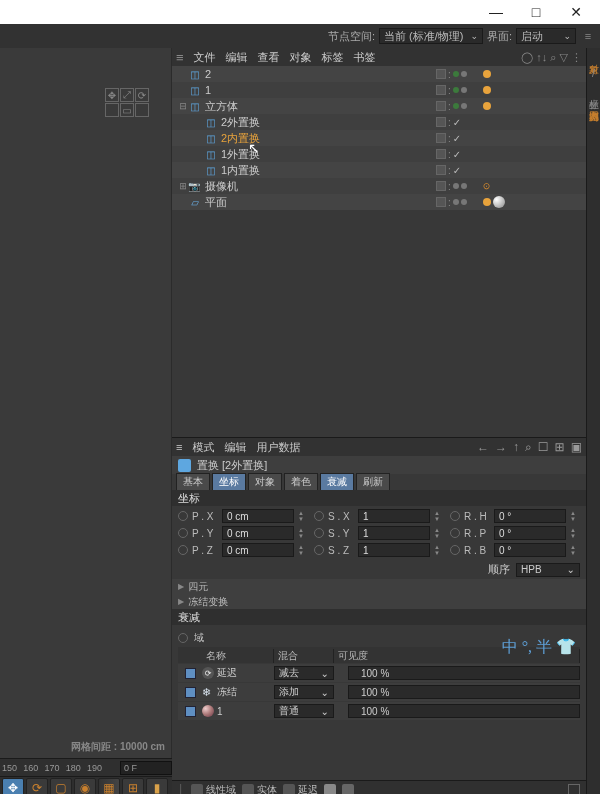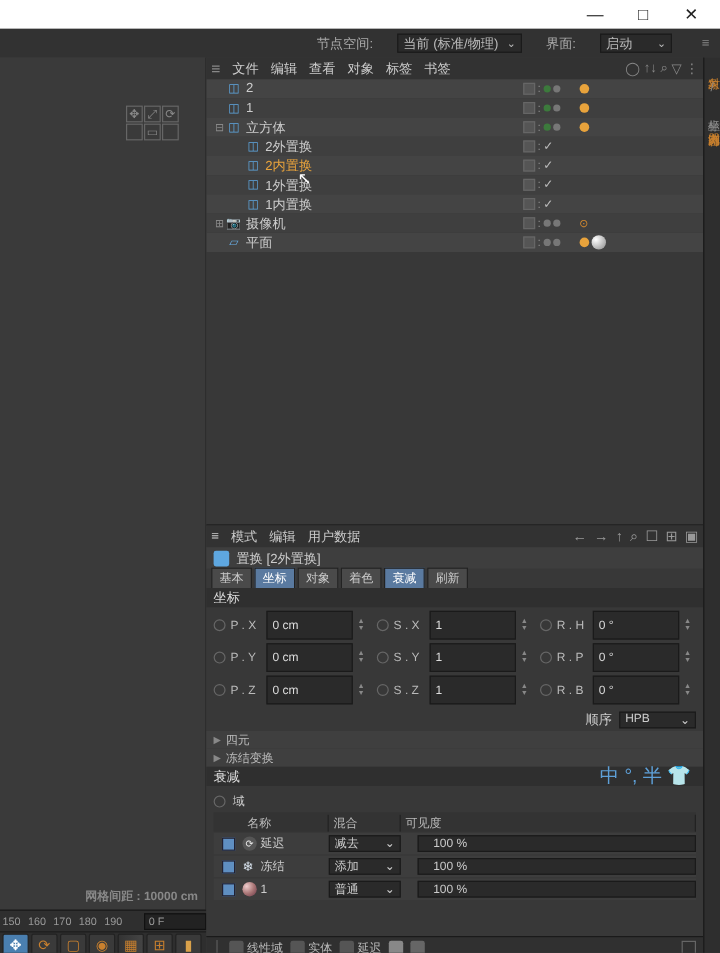--- a/index.html
+++ b/index.html
@@ -19,21 +19,21 @@
     padding-right: 4px;
   }
   .winbtn {
     width: 40px; height: 22px; display: flex; align-items: center; justify-content: center;
     color: #222; font-size: 14px;
   }
   
   .toprow {
     height: 20px; background: #323232;
     display: flex; align-items: center; justify-content: flex-end;
-    gap: 20px; padding: 12px 4px;
+    gap: 4px; padding: 12px 4px;
   }
   .toprow .lbl { color: #aaa; font-size: 11px; }
   .toprow .dd {
     background: #2a2a2a; border: 1px solid #1a1a1a;
     height: 16px; display: flex; align-items: center; justify-content: space-between;
     padding: 0 4px; color: #bbb; font-size: 11px;
   }
   .toprow .dd .chev { font-size: 9px; }
   .hamburger-toprow { width: 16px; height: 16px; display:flex; align-items:center; justify-content:center; color:#888;}
   
@@ -129,21 +129,21 @@
   .am-tabs .tab.active { background:#5a7aa0; color:#fff;}
   .section-head {
     height:16px; background:#2f2f2f; padding:0 6px; display:flex; align-items:center;
     font-size:11px; color:#ddd;
   }
   .coords { padding:3px 6px; display:grid; grid-template-columns: 130px 130px 130px; gap:3px 6px;}
   .coord-row { display:flex; align-items:center; gap:4px;}
   .coord-row .radio { width:10px;height:10px;border:1px solid #666;border-radius:50%;}
   .coord-row .clabel { width:26px; color:#bbb; font-size:10px;}
   .coord-row .val {
-    flex:1; height:24px; background:#2a2a2a; border:1px solid #1a1a1a;
+    flex:1; height:14px; background:#2a2a2a; border:1px solid #1a1a1a;
     display:flex; align-items:center; padding:0 4px; font-size:10px; color:#ddd;
   }
   .coord-row .spin { width:10px; display:flex; flex-direction:column; font-size:6px; color:#888; line-height:6px;}
   .order-row { padding:2px 6px; display:flex; justify-content:flex-end; align-items:center; gap:6px;}
   .order-row .dd2 {
     width:64px; height:14px; background:#2a2a2a; border:1px solid #1a1a1a;
     display:flex;align-items:center;justify-content:space-between;padding:0 4px;font-size:10px;color:#ccc;
   }
   .collapse-row {
     height:15px; background:#3f3f3f; display:flex; align-items:center; padding:0 6px; font-size:10px; color:#bbb;
@@ -171,21 +171,21 @@
     display:flex;align-items:center;justify-content:space-between;padding:0 4px;font-size:10px;
   }
   .dbody-row .dvis {
     flex:1; height:14px; background:#2a2a2a;border:1px solid #1a1a1a;
     display:flex;align-items:center;padding:0 12px;font-size:10px;margin-left:14px;
   }
   .dico-delay { width:12px;height:12px; border-radius:50%; background:#555; display:flex;align-items:center;justify-content:center;color:#eee;font-size:8px;}
   .dico-freeze { width:12px;height:12px; color:#d8e3ee; font-size:11px;}
   .dico-ball { width:12px;height:12px;border-radius:50%;background:radial-gradient(circle at 30% 30%,#ecc,#a77,#634);}
 
-  .hud { position:absolute; right:24px; bottom:140px; color:#5ea0d8; font-size:16px;}
+  .hud { position:absolute; right:24px; bottom:140px; color:#5ea0d8; font-size:16px;font-family:Liberation Serif, serif;}
   .am-bottombar {
     height:18px; background:#303030; border-top:1px solid #1a1a1a;
     display:flex;align-items:center;gap:6px;padding:0 6px; margin-top:auto;
   }
   .am-bottombar .bbtn { display:flex;align-items:center;gap:3px;font-size:10px;color:#bbb;}
   .am-bottombar .bico { width:12px;height:12px;background:#555;border-radius:2px;}
   .am-bottombar .sep { flex:1;}
   .am-bottombar .trash { width:12px;height:12px;border:1px solid #666;}
   .cursor { position:absolute; left:248px; top:140px; font-size:14px; color:#fff; pointer-events:none;}
 </style>

